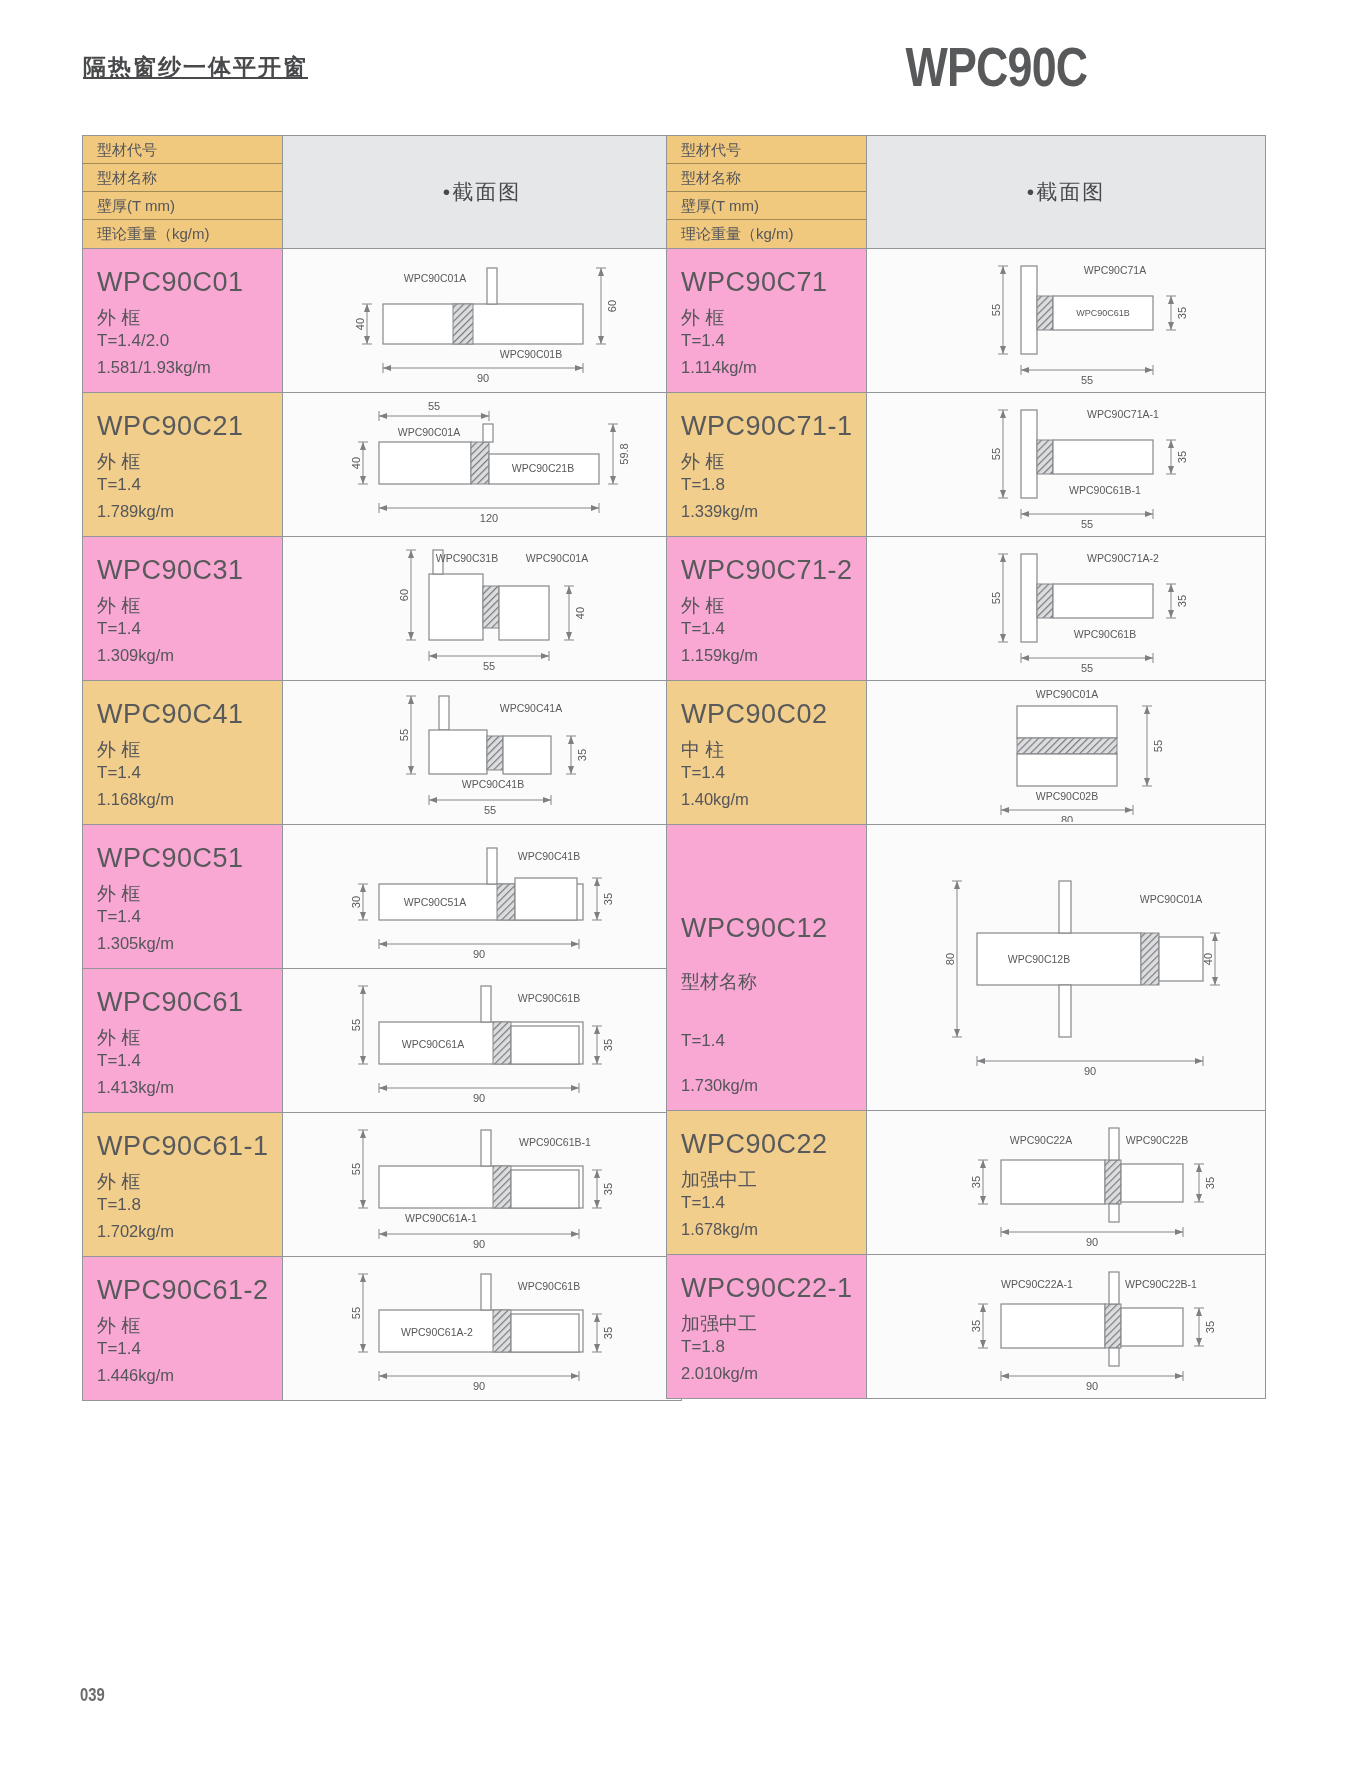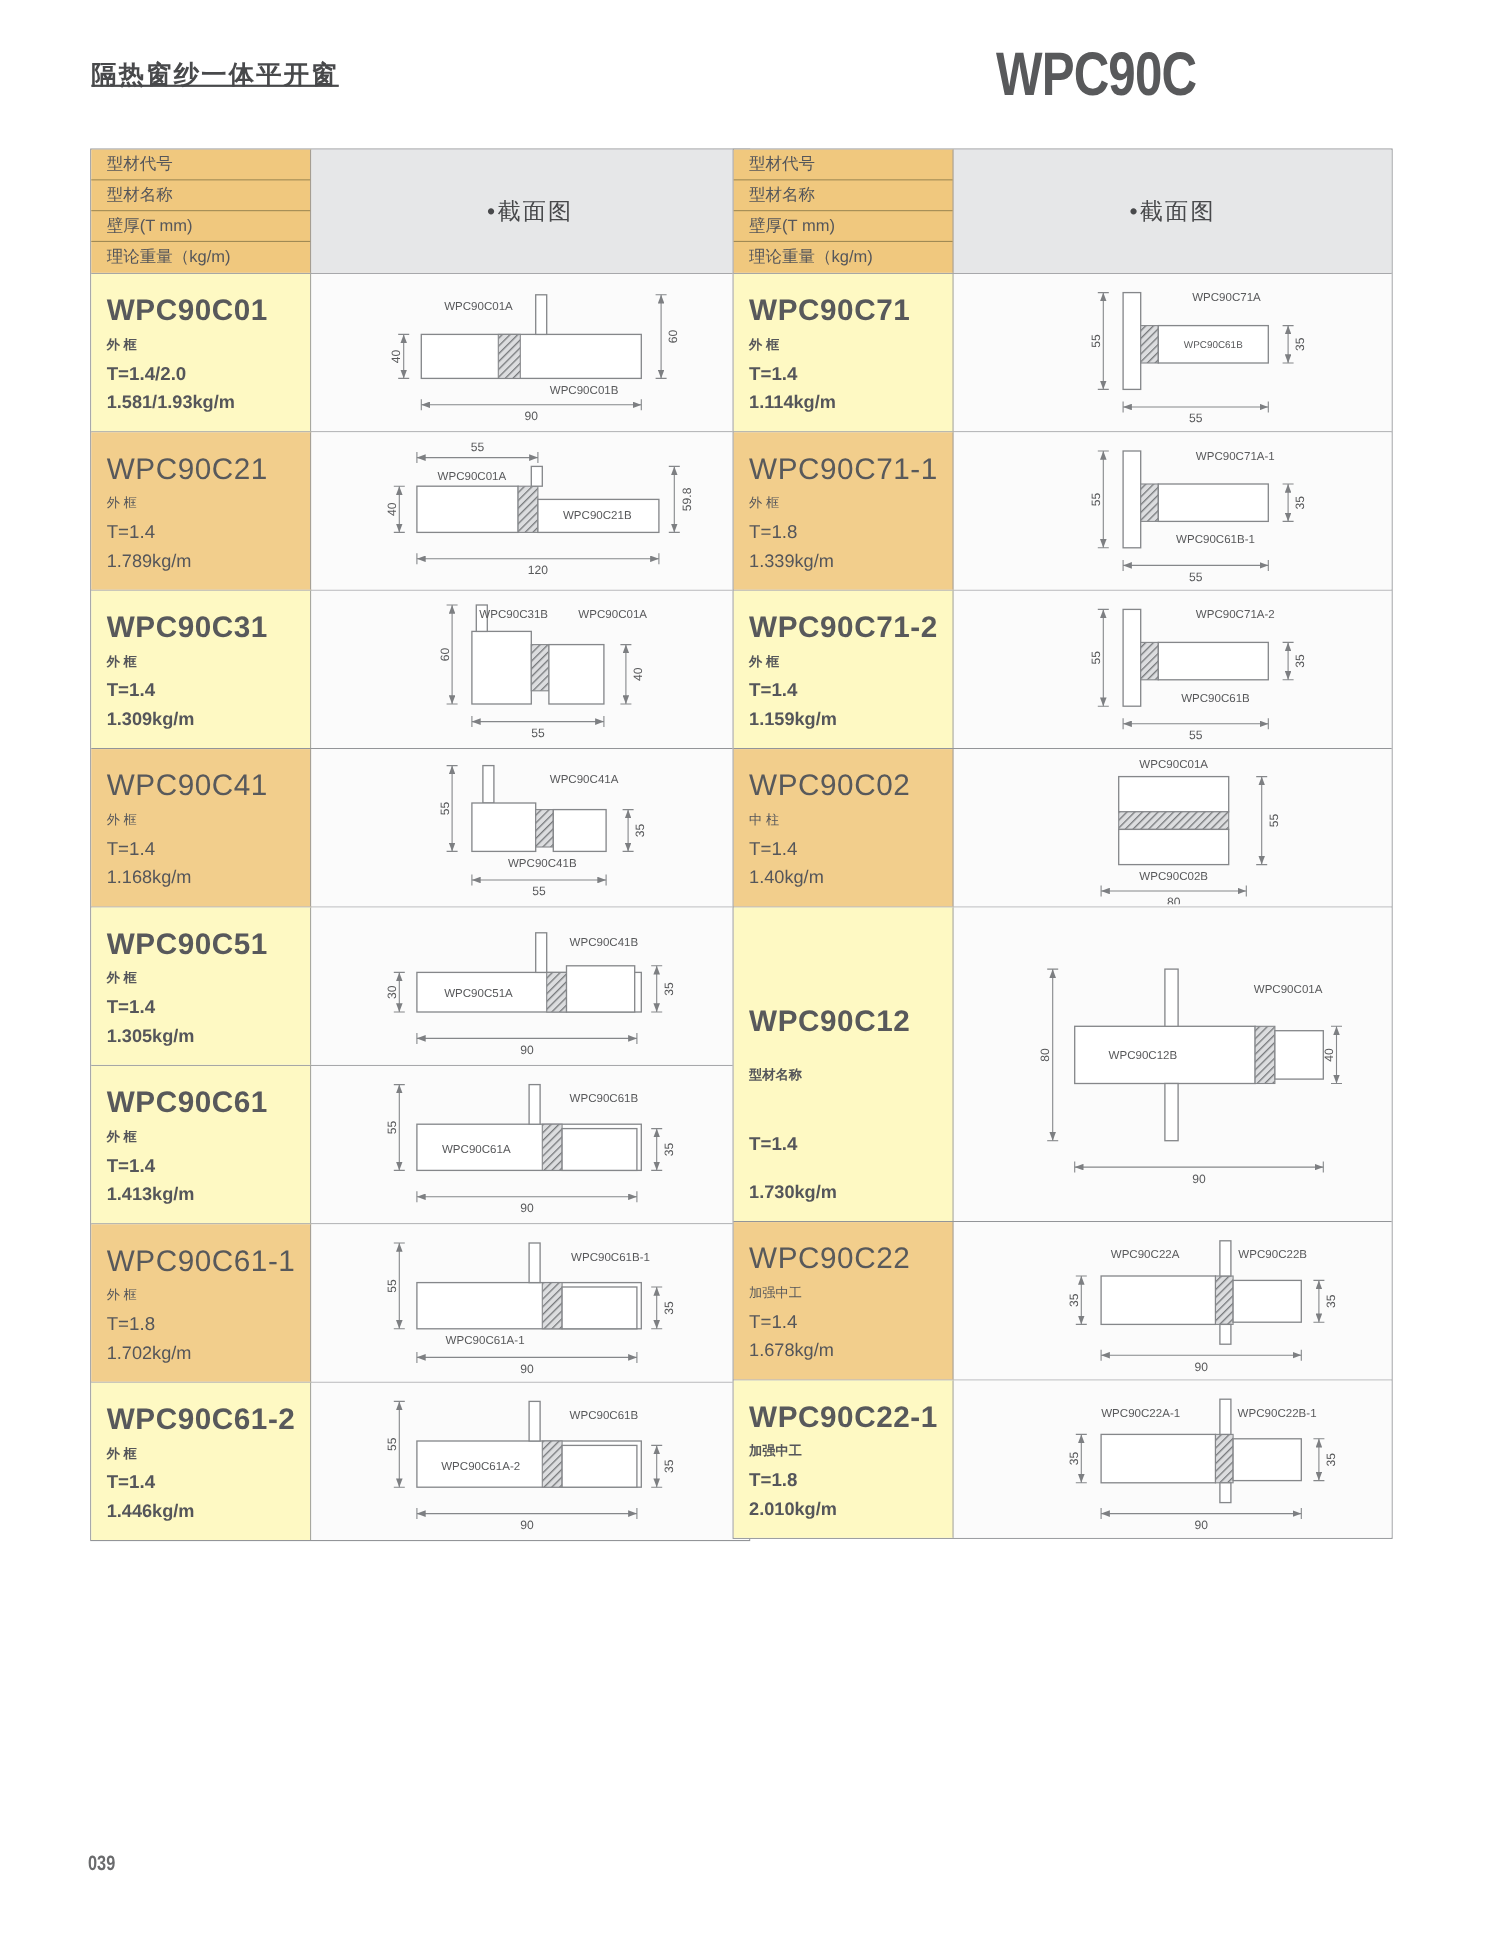--- a/index.html
+++ b/index.html
@@ -21,25 +21,25 @@
   .thead-labels{width:200px;background:#F0C87E;border-right:1px solid #939598;box-sizing:border-box;}
   .hcell{height:28px;line-height:28px;padding-left:14px;font-size:15px;color:#55565a;box-sizing:border-box;}
   .hcell:not(:last-child){border-bottom:1px solid #a08a55;}
   .thead-diagram{flex:1;background:#E6E7E8;display:flex;align-items:center;justify-content:center;
                  font-size:21px;color:#48494b;letter-spacing:2px;}
 
   .prow{display:flex;height:143px;border-top:1px solid #939598;}
   .prow.tall{height:285px;}
   .rlabel{width:200px;box-sizing:border-box;padding:18px 8px 16px 14px;display:flex;flex-direction:column;
           border-right:1px solid #939598;}
-  .rlabel.gray{background:#fef9c3;font-weight:bold;}
+  .rlabel.gray{background:#f9a8d4;}
   .rlabel.yellow{background:#F2CE8C;}
   .prow.tall .rlabel{padding-top:88px;gap:18px;}
   .rcode{font-size:27px;letter-spacing:.5px;color:#58595B;white-space:nowrap;}
-  .rname{font-size:12px;margin-top:7px;color:#55565a;}
+  .rname{font-size:19px;margin-top:7px;color:#55565a;}
   .rspacer{flex:1;}
   .rthk{font-size:17px;color:#55565a;}
   .rwt{font-size:16.5px;margin-top:7px;color:#55565a;}
   .rdiagram{flex:1;background:#FBFBFB;display:flex;align-items:center;justify-content:center;overflow:hidden;}
   svg text{font-family:"Liberation Sans","DejaVu Sans",sans-serif;}
 </style>
 </head>
 <body>
 
 <svg width="0" height="0" style="position:absolute" aria-hidden="true">

